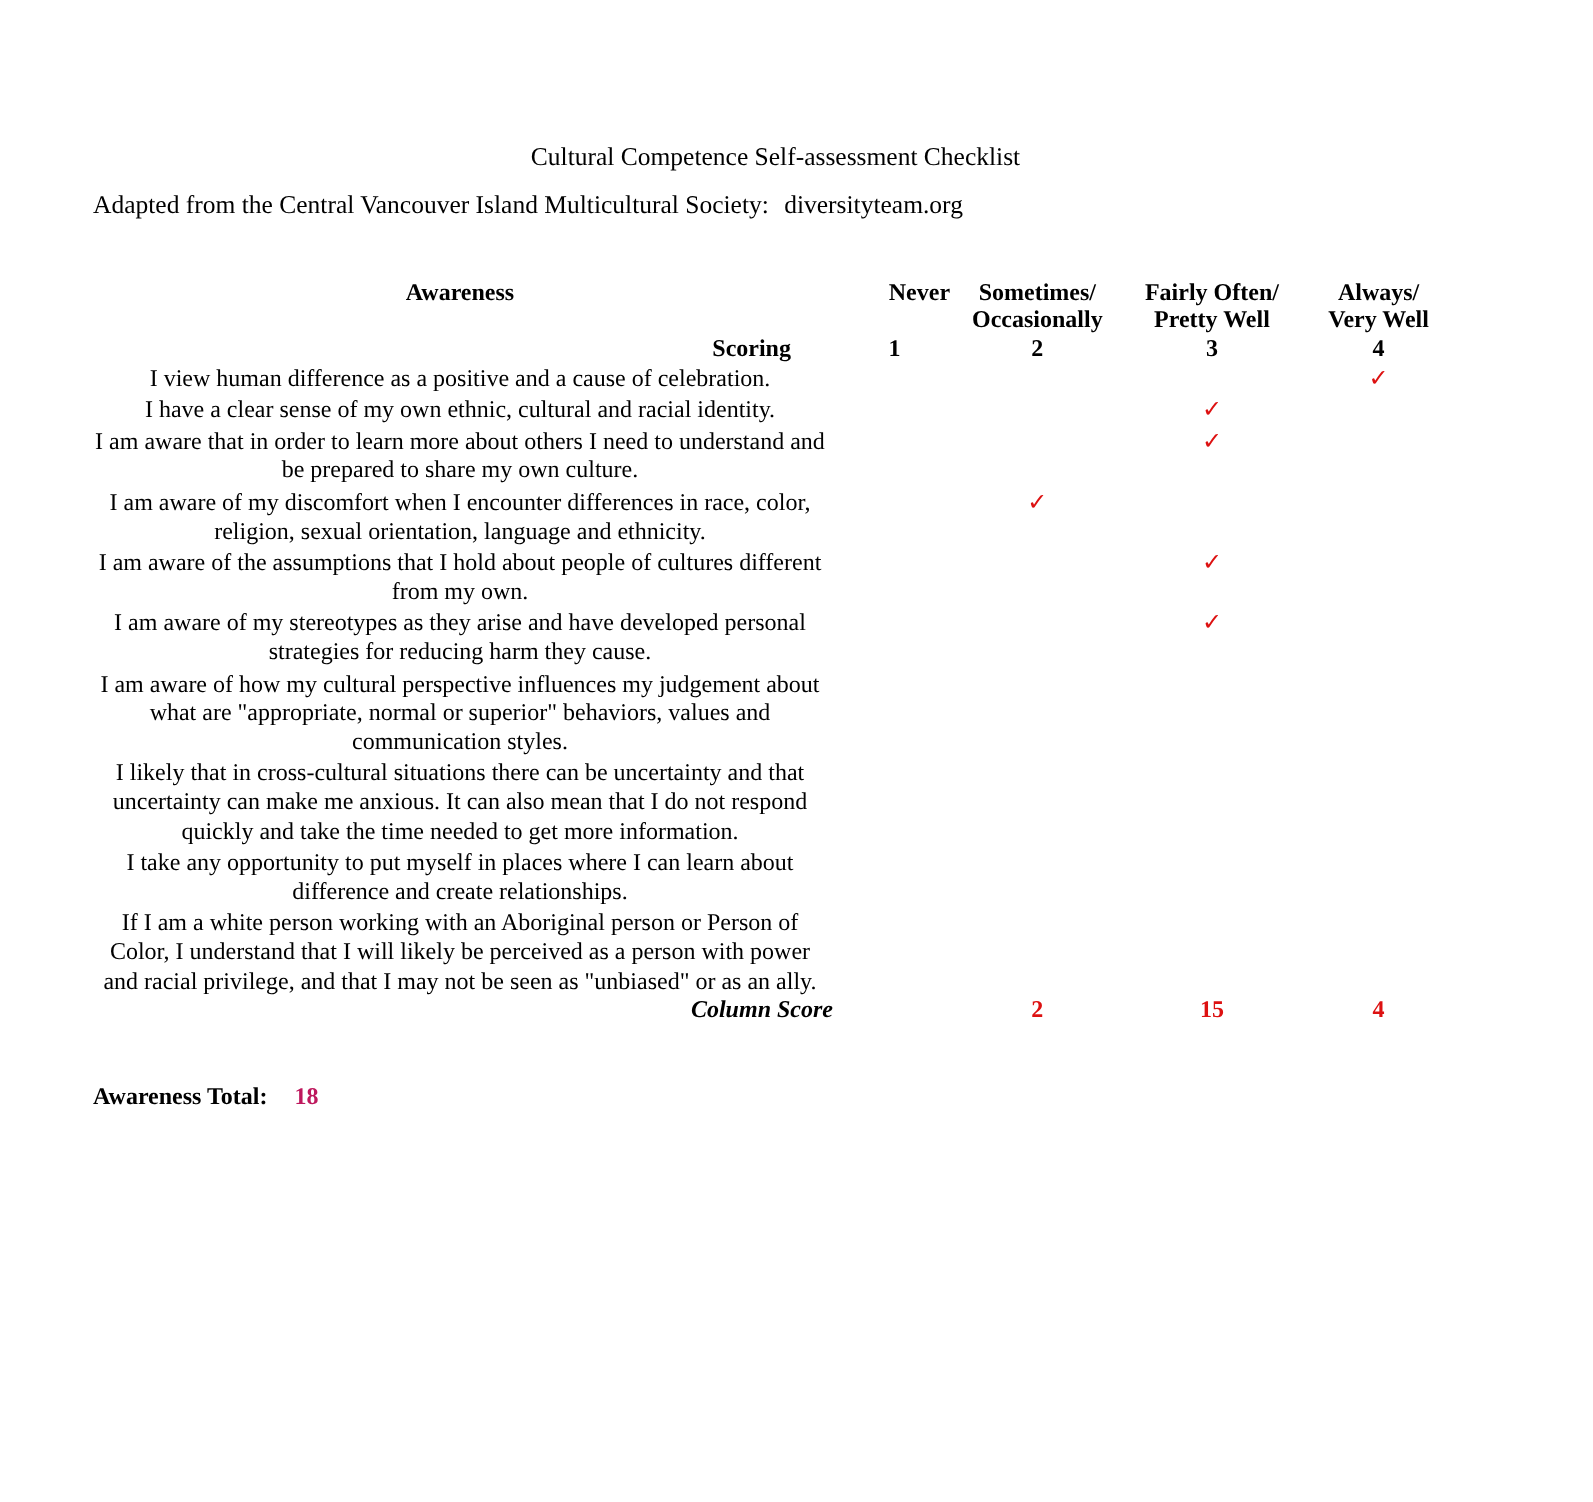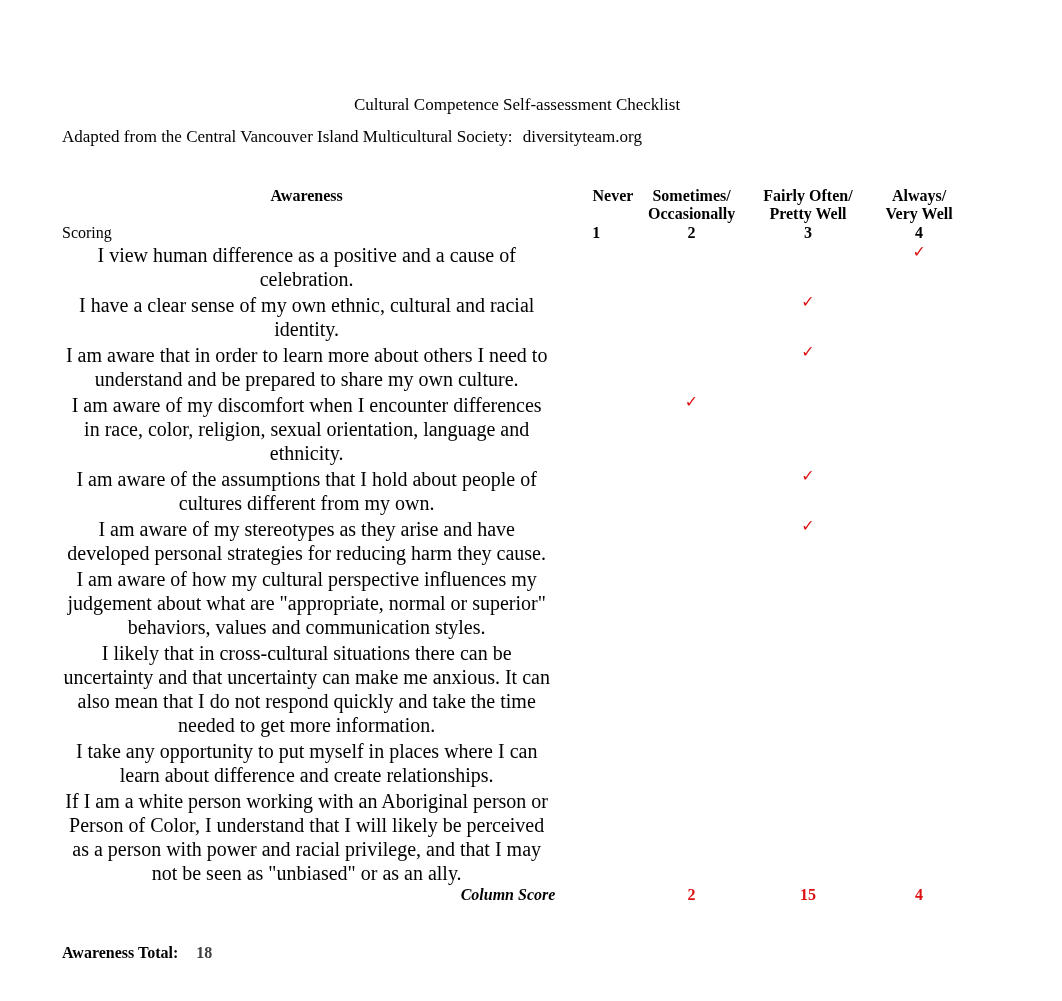--- a/index.html
+++ b/index.html
@@ -34,31 +34,31 @@
       vertical-align: top;
       padding: 0;
     }
     .header-row td { font-weight: bold; }
     .col-statement { width: 470px; padding-right: 8px; text-align: center; }
     .col-score { text-align: center; }
     .col-1 { width: 70px; text-align: right; }
     .col-2 { width: 110px; }
     .col-3 { width: 110px; }
     .col-4 { width: 100px; }
-    .scoring-label { text-align: left; font-weight: normal; padding-right: 32px; }
+    .scoring-label { text-align: right; font-weight: bold; padding-right: 32px; }
     .score-num { font-weight: bold; text-align: center; }
-    .statement { font-size: 20px; line-height: 1.2; padding-top: 1px; padding-bottom: 1px; font-family: Liberation Serif, serif; }
+    .statement { font-size: 16px; line-height: 1.2; padding-top: 1px; padding-bottom: 1px; font-family: Liberation Serif, serif; }
     .check { color: #d11; font-weight: normal; }
     .subtotal-label { text-align: right; font-style: italic; font-weight: bold; padding-right: 4px; }
     .subtotal-val { color: #d11; font-weight: bold; text-align: center; }
     .awareness-total {
       margin-top: 40px;
       font-weight: bold;
     }
-    .awareness-total .val { color: #404040; margin-left: 14px; }
+    .awareness-total .val { color: #be185d; margin-left: 14px; }
     .header-block { line-height: 1.15; }
   </style>
 </head>
 <body>
 
 <div class="page">
   <div class="title">Cultural Competence Self-assessment Checklist</div>
   <div class="subtitle">
     <span>Adapted from the Central Vancouver Island Multicultural Society:</span><span class="gap"></span>
     <span>diversityteam.org</span>

